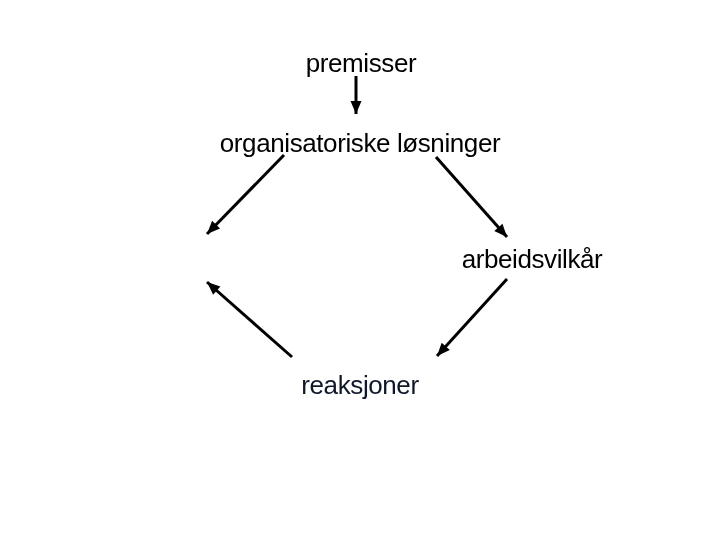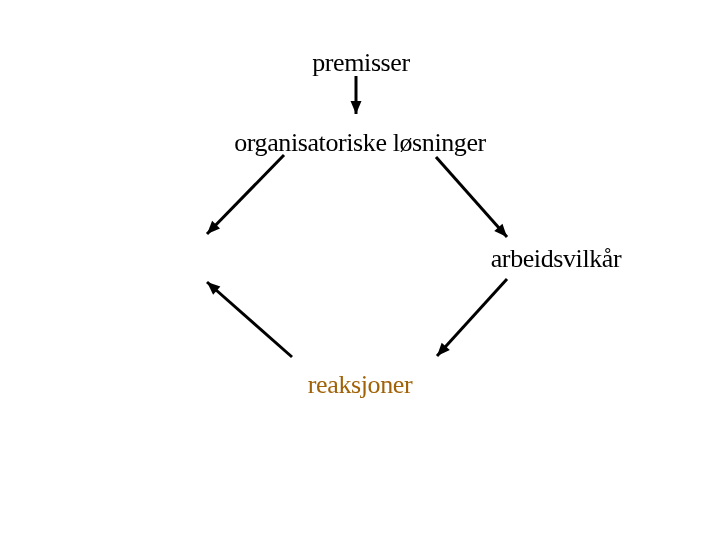--- a/index.html
+++ b/index.html
@@ -8,41 +8,41 @@
     width: 720px;
     height: 540px;
     overflow: hidden;
     background: #ffffff;
   }
   .canvas {
     position: relative;
     width: 598px;
     height: 540px;
     background: #ffffff;
-    font-family: Liberation Serif, serif;
+    font-family: Liberation Sans, sans-serif;
     color: #000000;
   }
   .node {
     position: absolute;
     transform: translateX(-50%);
     white-space: nowrap;
     font-size: 26px;
     line-height: 30px;
     letter-spacing: -0.4px;
     color: #000000;
     text-align: center;
   }
   .node-block {
     position: absolute;
     transform: translateX(-50%);
     white-space: nowrap;
     font-size: 26px;
     line-height: 38px;
     letter-spacing: -0.4px;
-    color: #a16207;
+    color: #0f172a;
     text-align: center;
   }
   svg.arrows {
     position: absolute;
     left: 0;
     top: 0;
     width: 720px;
     height: 540px;
     pointer-events: none;
   }
@@ -67,19 +67,19 @@
     <line x1="436" y1="157" x2="507" y2="237" marker-end="url(#ah)"></line>
     <line x1="507" y1="279" x2="437" y2="356" marker-end="url(#ah)"></line>
     <line x1="292" y1="357" x2="207" y2="282" marker-end="url(#ah)"></line>
   </svg>
 
   <div class="node" style="left: 361px; top: 48px;">premisser</div>
 
   <div class="node" style="left: 360px; top: 128px;">organisatoriske løsninger</div>
 
 
-  <div class="node" style="left: 556px; top: 244px;">arbeidsvilkår</div>
+  <div class="node" style="left: 532px; top: 244px;">arbeidsvilkår</div>
 
   <div class="node-block" style="left: 360px; top: 366px;">
     <div>reaksjoner</div>
   </div>
 
 </div>
 
 </body></html>

